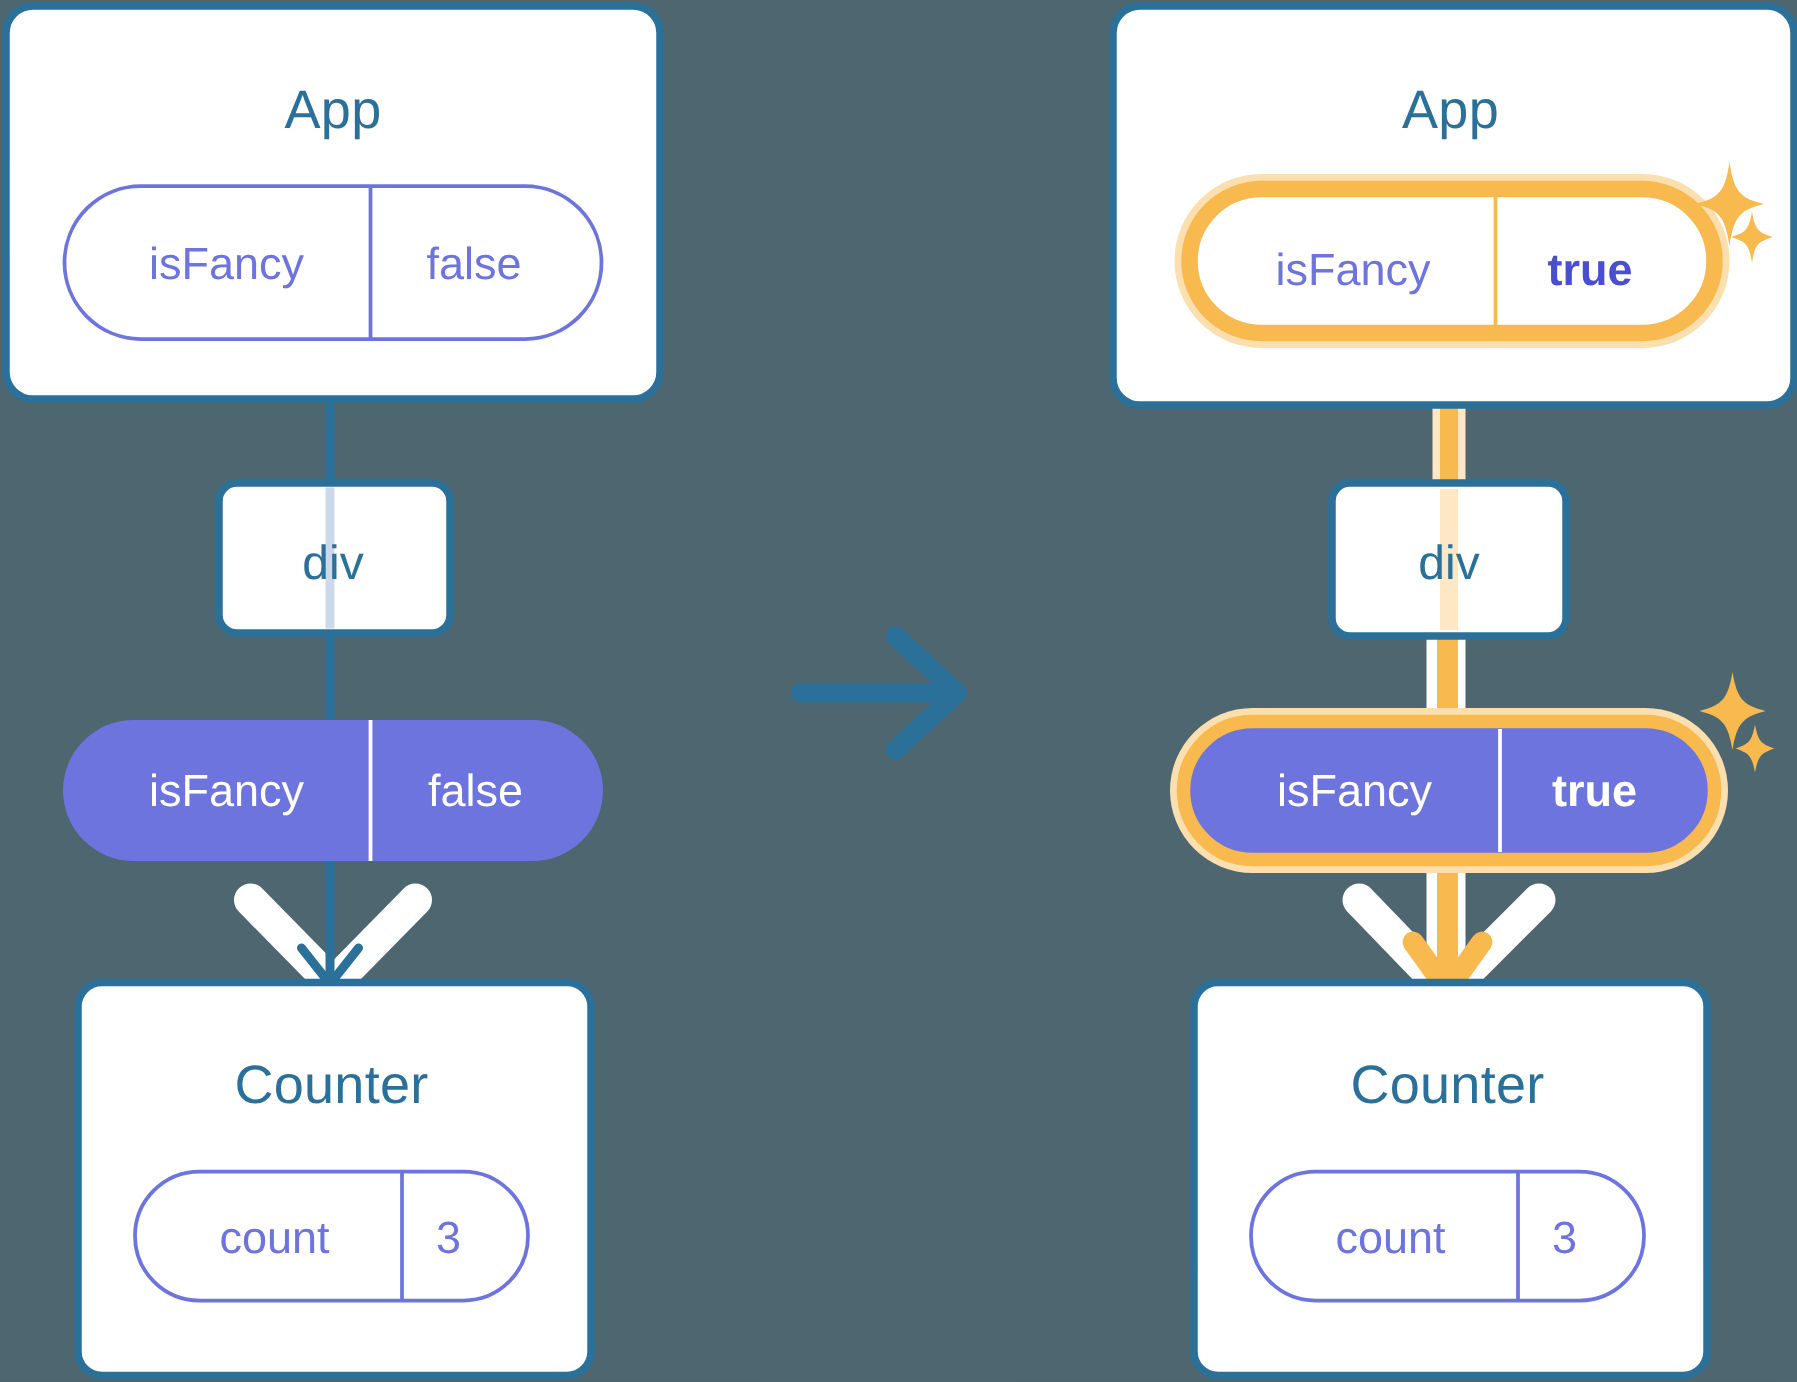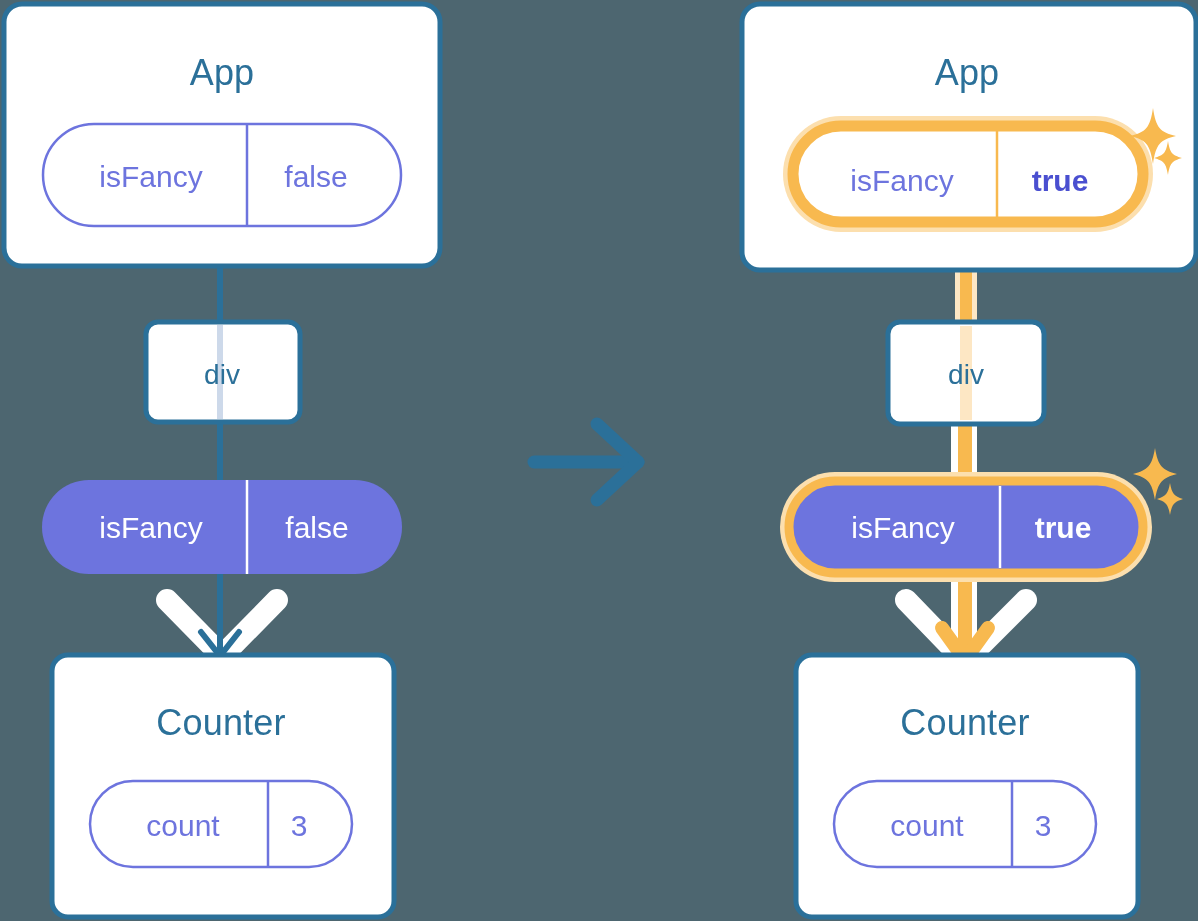--- a/index.html
+++ b/index.html
@@ -34,21 +34,21 @@
     transform: translate(-50%, -50%);
     pointer-events: none;
   }
   .t-title {
     font-size: 36px;
     color: #2b7099;
     font-weight: 400;
     letter-spacing: .2px;
   }
   .t-div {
-    font-size: 28px;
+    font-size: 32px;
     color: #2b7099;
     font-weight: 400;
   }
   .t-pill-out {
     font-size: 30px;
     color: #6d74de;
     font-weight: 400;
   }
   .t-pill-out-b {
     font-size: 30px;

